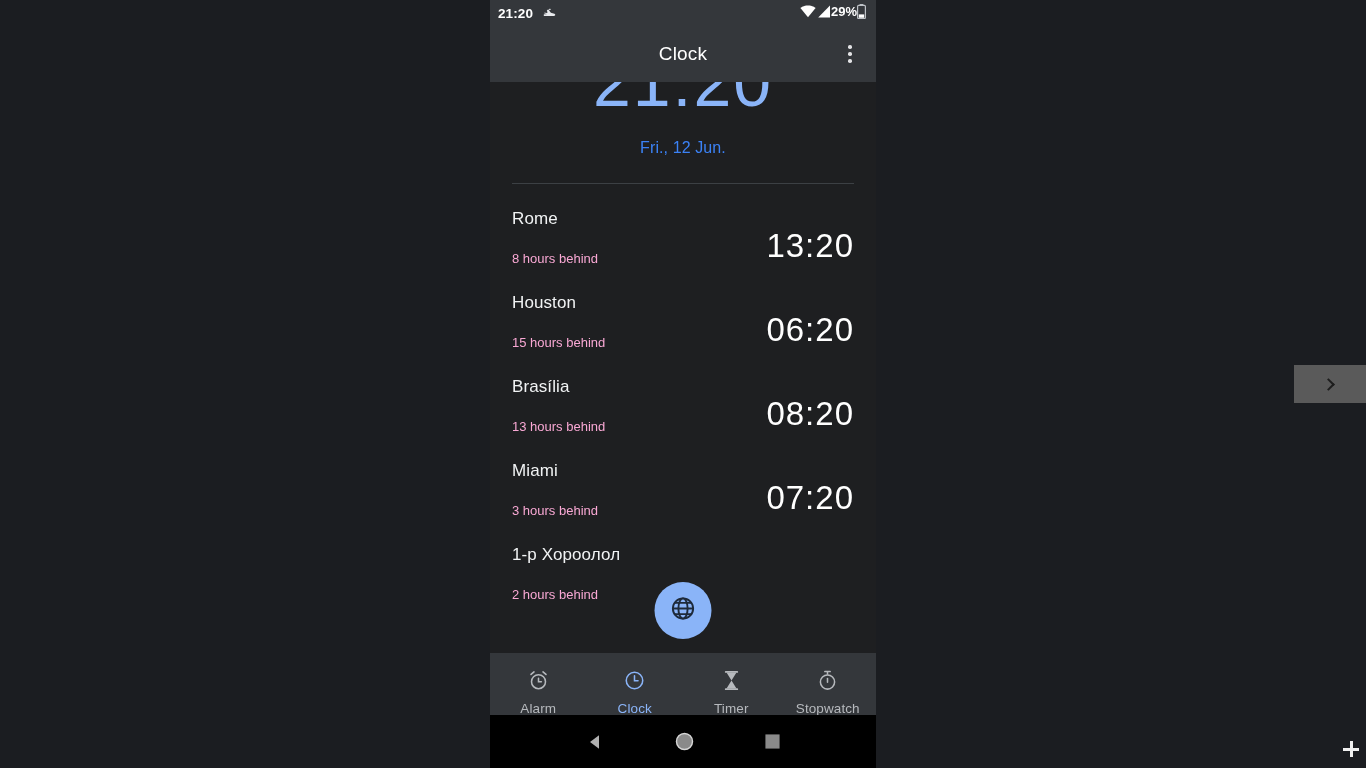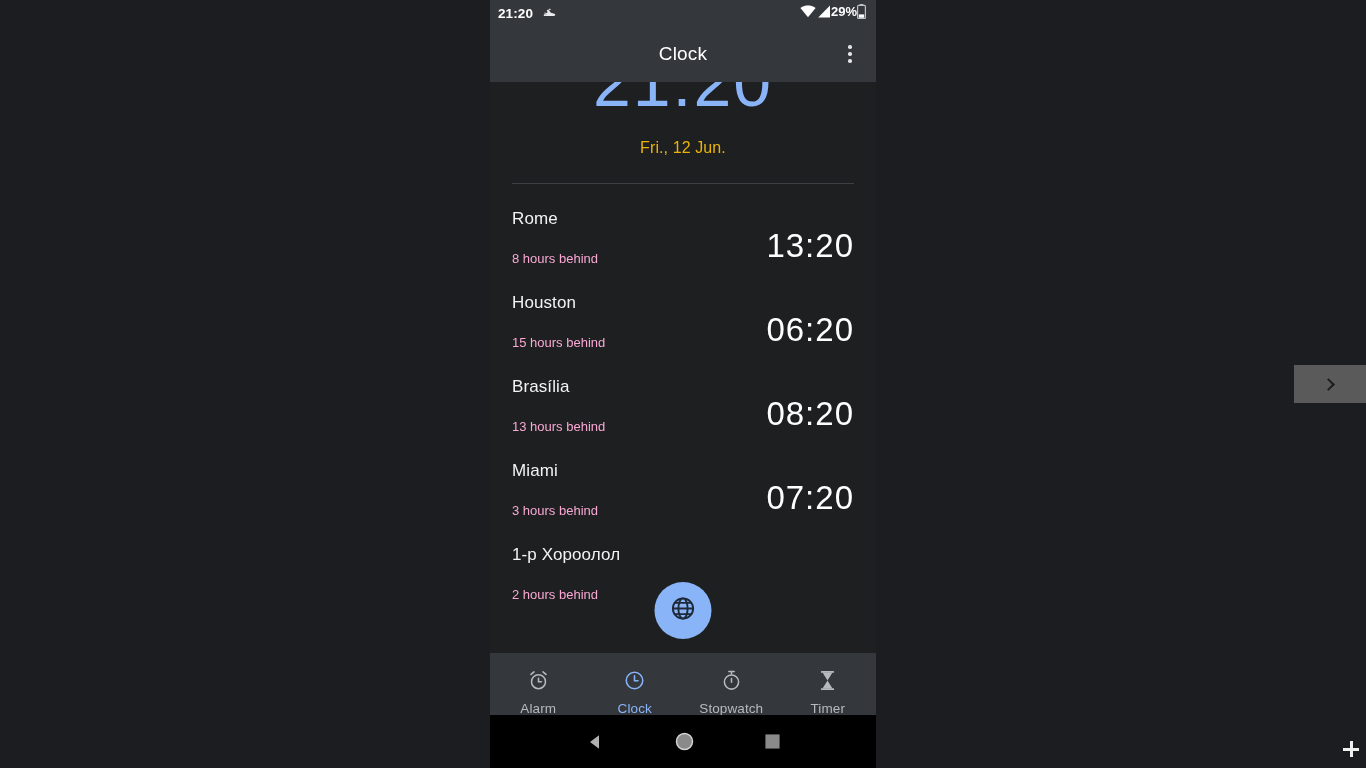--- a/index.html
+++ b/index.html
@@ -53,21 +53,21 @@
   .bigclock-wrap {
     position:relative; height:50px; overflow:hidden;
   }
   .bigclock {
     position:absolute; left:0; top:-43px; width:100%;
     text-align:center; color:#8ab4f8;
     font-size:68px; font-weight:300; letter-spacing:2px;
     line-height:86px;
   }
   .bigdate {
-    text-align:center; color:#eab308;
+    text-align:center; color:#3b82f6;
     font-size:16px; margin-top:7px; letter-spacing:.1px;
   }
   .divider {
     height:1px; background:#3c4044; margin:26px 22px 0 22px;
   }
 
   
   .cities { padding:0 22px; }
   .city-row {
     display:flex; align-items:flex-end; justify-content:space-between;
@@ -263,37 +263,37 @@
             <circle cx="12" cy="12" r="8.6" fill="none" stroke="#8ab4f8" stroke-width="1.6"></circle>
             <path d="M12 7v5.3h3.7" fill="none" stroke="#8ab4f8" stroke-width="1.6" stroke-linecap="round"></path>
           </svg>
         </span>
         <span class="navlabel">Clock</span>
       </div>
 
       <div class="navitem">
         <span>
           <svg width="23" height="23" viewBox="0 0 24 24">
+            <path d="M6 3h12M6 21h12" stroke="#b6b9bd" stroke-width="1.9" stroke-linecap="round"></path>
+            <path d="M6.8 3.6h10.4L12 12l5.2 8.4H6.8L12 12z" fill="#b6b9bd"></path>
+          </svg>
+        </span>
+        <span class="navlabel">Timer</span>
+      </div>
+
+      <div class="navitem">
+        <span>
+          <svg width="23" height="23" viewBox="0 0 24 24">
             <circle cx="12" cy="13.6" r="7.4" fill="none" stroke="#b6b9bd" stroke-width="1.6"></circle>
             <path d="M12 9.8v4" fill="none" stroke="#b6b9bd" stroke-width="1.6" stroke-linecap="round"></path>
             <path d="M9.3 2.6h5.4" stroke="#b6b9bd" stroke-width="1.8" stroke-linecap="round"></path>
             <path d="M12 2.6v3.4" stroke="#b6b9bd" stroke-width="1.6"></path>
           </svg>
         </span>
         <span class="navlabel">Stopwatch</span>
-      </div>
-
-      <div class="navitem">
-        <span>
-          <svg width="23" height="23" viewBox="0 0 24 24">
-            <path d="M6 3h12M6 21h12" stroke="#b6b9bd" stroke-width="1.9" stroke-linecap="round"></path>
-            <path d="M6.8 3.6h10.4L12 12l5.2 8.4H6.8L12 12z" fill="#b6b9bd"></path>
-          </svg>
-        </span>
-        <span class="navlabel">Timer</span>
       </div>
     </div>
 
     <div class="sysnav">
       <div class="sysbtn">
         <svg width="20" height="20" viewBox="0 0 20 20">
           <path d="M14 3.2 5 10l9 6.8z" fill="#b0b0b0"></path>
         </svg>
       </div>
       <div class="sysbtn">

